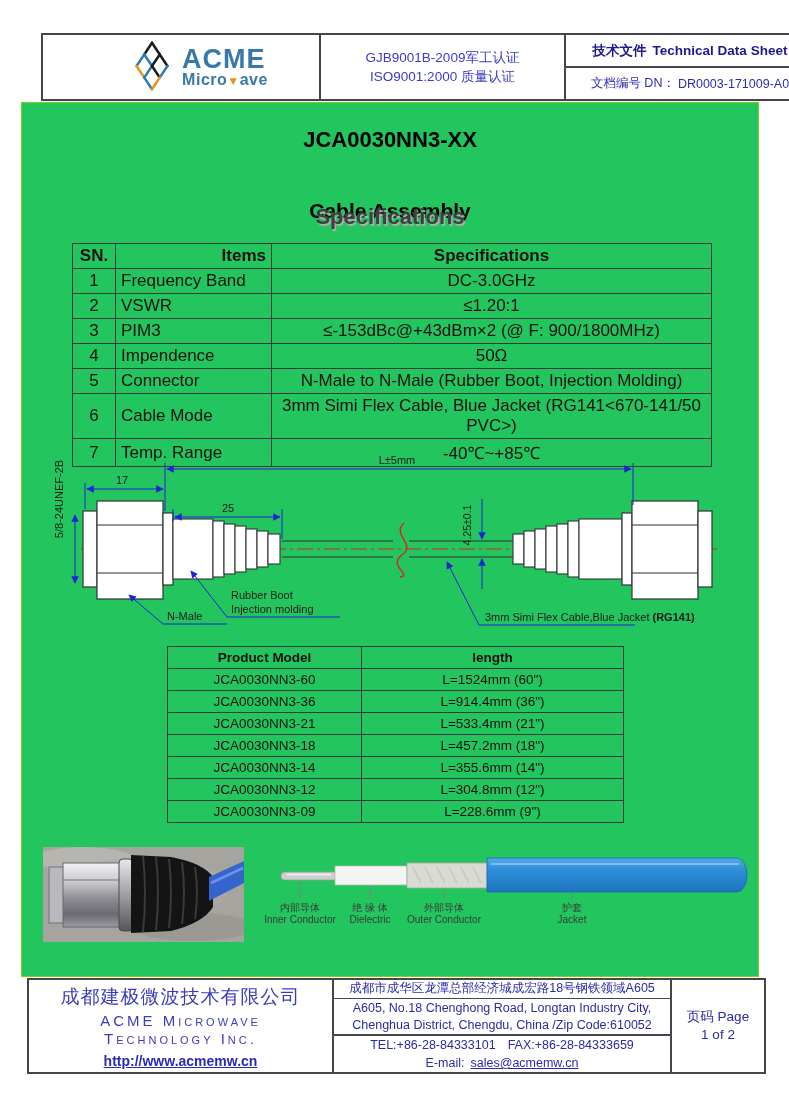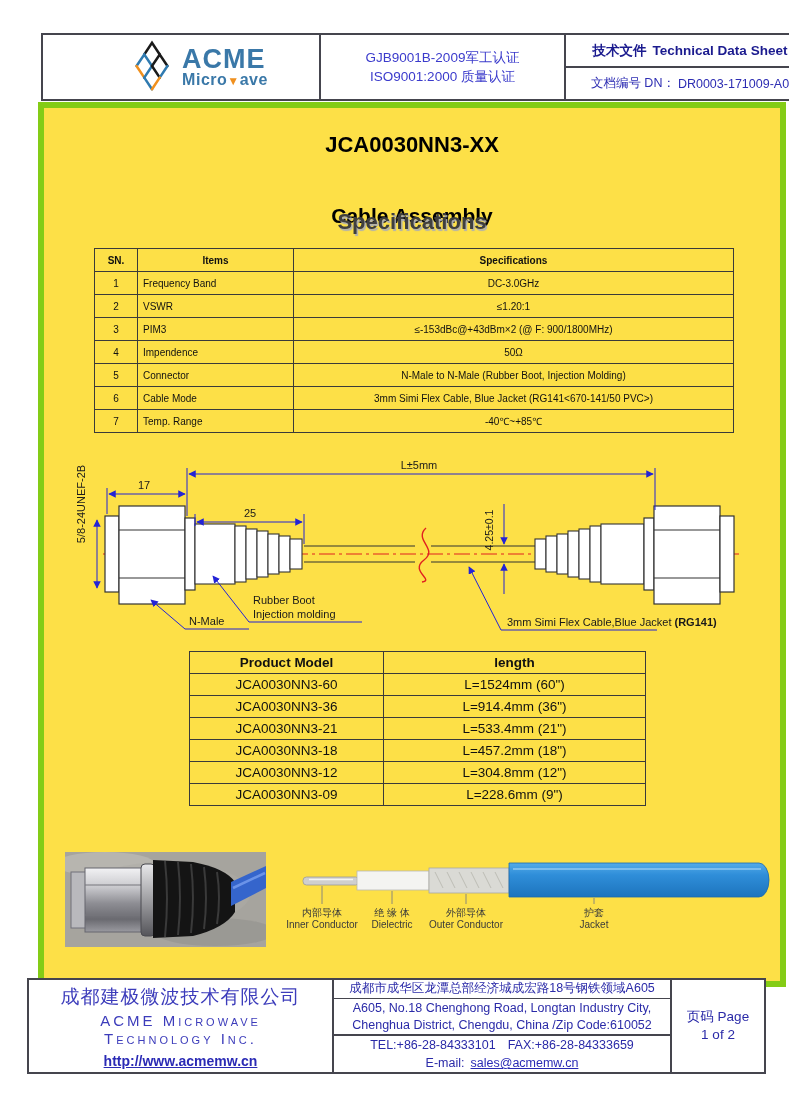--- a/index.html
+++ b/index.html
@@ -22,37 +22,37 @@
     color:#3b3bcc;font-size:13.5px;line-height:19px;
   }
   .doc-cell{flex:1;display:flex;flex-direction:column;}
   .doc-top{
     flex:1;border-bottom:2px solid #45454e;display:flex;align-items:center;justify-content:center;
     color:#1b1b8f;font-weight:bold;font-size:13.5px;gap:6px;
   }
   .doc-bottom{flex:1;display:flex;align-items:center;justify-content:center;color:#2d2db3;font-size:12.5px;gap:3px;}
   
   .main-box{
-    position:absolute;left:38px;top:102px;width:736px;height:873px;
-    border:6px solid #84cc16;background:#fde047;
+    position:absolute;left:21px;top:102px;width:736px;height:873px;
+    border:1px solid #84cc16;background:#22c55e;
   }
   .title-model{position:absolute;left:0;top:24px;width:100%;text-align:center;font-size:22px;font-weight:bold;color:#000;}
   .title-name{position:absolute;left:0;top:64px;width:100%;text-align:center;font-size:21px;font-weight:bold;color:#000;margin-top:32px;}
   .title-section{
     position:absolute;left:0;top:101px;width:100%;text-align:center;
     font-size:22px;font-weight:bold;color:#3f3f3f;text-shadow:1.5px 1.5px 1px #b0b0b0;
   }
   table{border-collapse:collapse;}
-  .spec-table{position:absolute;left:50px;top:140px;width:640px;font-size:10px;}
+  .spec-table{position:absolute;left:50px;top:140px;width:640px;font-size:17px;}
   .spec-table th,.spec-table td{border:1px solid #3a3a3a;padding:2px 5px;height:18px;}
   .spec-table th{font-weight:bold;}
   .col-sn{width:32px;text-align:center;}
   .col-items{width:145px;text-align:left;}
   .col-spec{text-align:center;}
-  .spec-table th.col-items{text-align:center;}
+  .spec-table th.col-items{text-align:right;}
   .model-table{position:absolute;left:145px;top:543px;width:457px;font-size:13.5px;}
   .model-table th,.model-table td{border:1px solid #3a3a3a;padding:2px 5px;height:17px;text-align:center;}
   .model-table th{font-weight:bold;}
   .drawing-svg{position:absolute;left:0;top:320px;}
   .photo-svg{position:absolute;left:21px;top:744px;}
   .diagram-svg{position:absolute;left:243px;top:744px;}
   
   .footer-box{
     position:absolute;left:27px;top:978px;width:735px;height:92px;
     border:2px solid #45454e;display:flex;background:#fff;
@@ -264,20 +264,24 @@
           <td>JCA0030NN3-36</td>
           <td>L=914.4mm (36")</td>
         </tr>
     <tr>
           <td>JCA0030NN3-21</td>
           <td>L=533.4mm (21")</td>
         </tr>
     <tr>
           <td>JCA0030NN3-18</td>
           <td>L=457.2mm (18")</td>
+        </tr>
+    <tr>
+          <td>JCA0030NN3-14</td>
+          <td>L=355.6mm (14")</td>
         </tr>
     <tr>
           <td>JCA0030NN3-12</td>
           <td>L=304.8mm (12")</td>
         </tr>
     <tr>
           <td>JCA0030NN3-09</td>
           <td>L=228.6mm (9")</td>
         </tr>
   </tbody>

